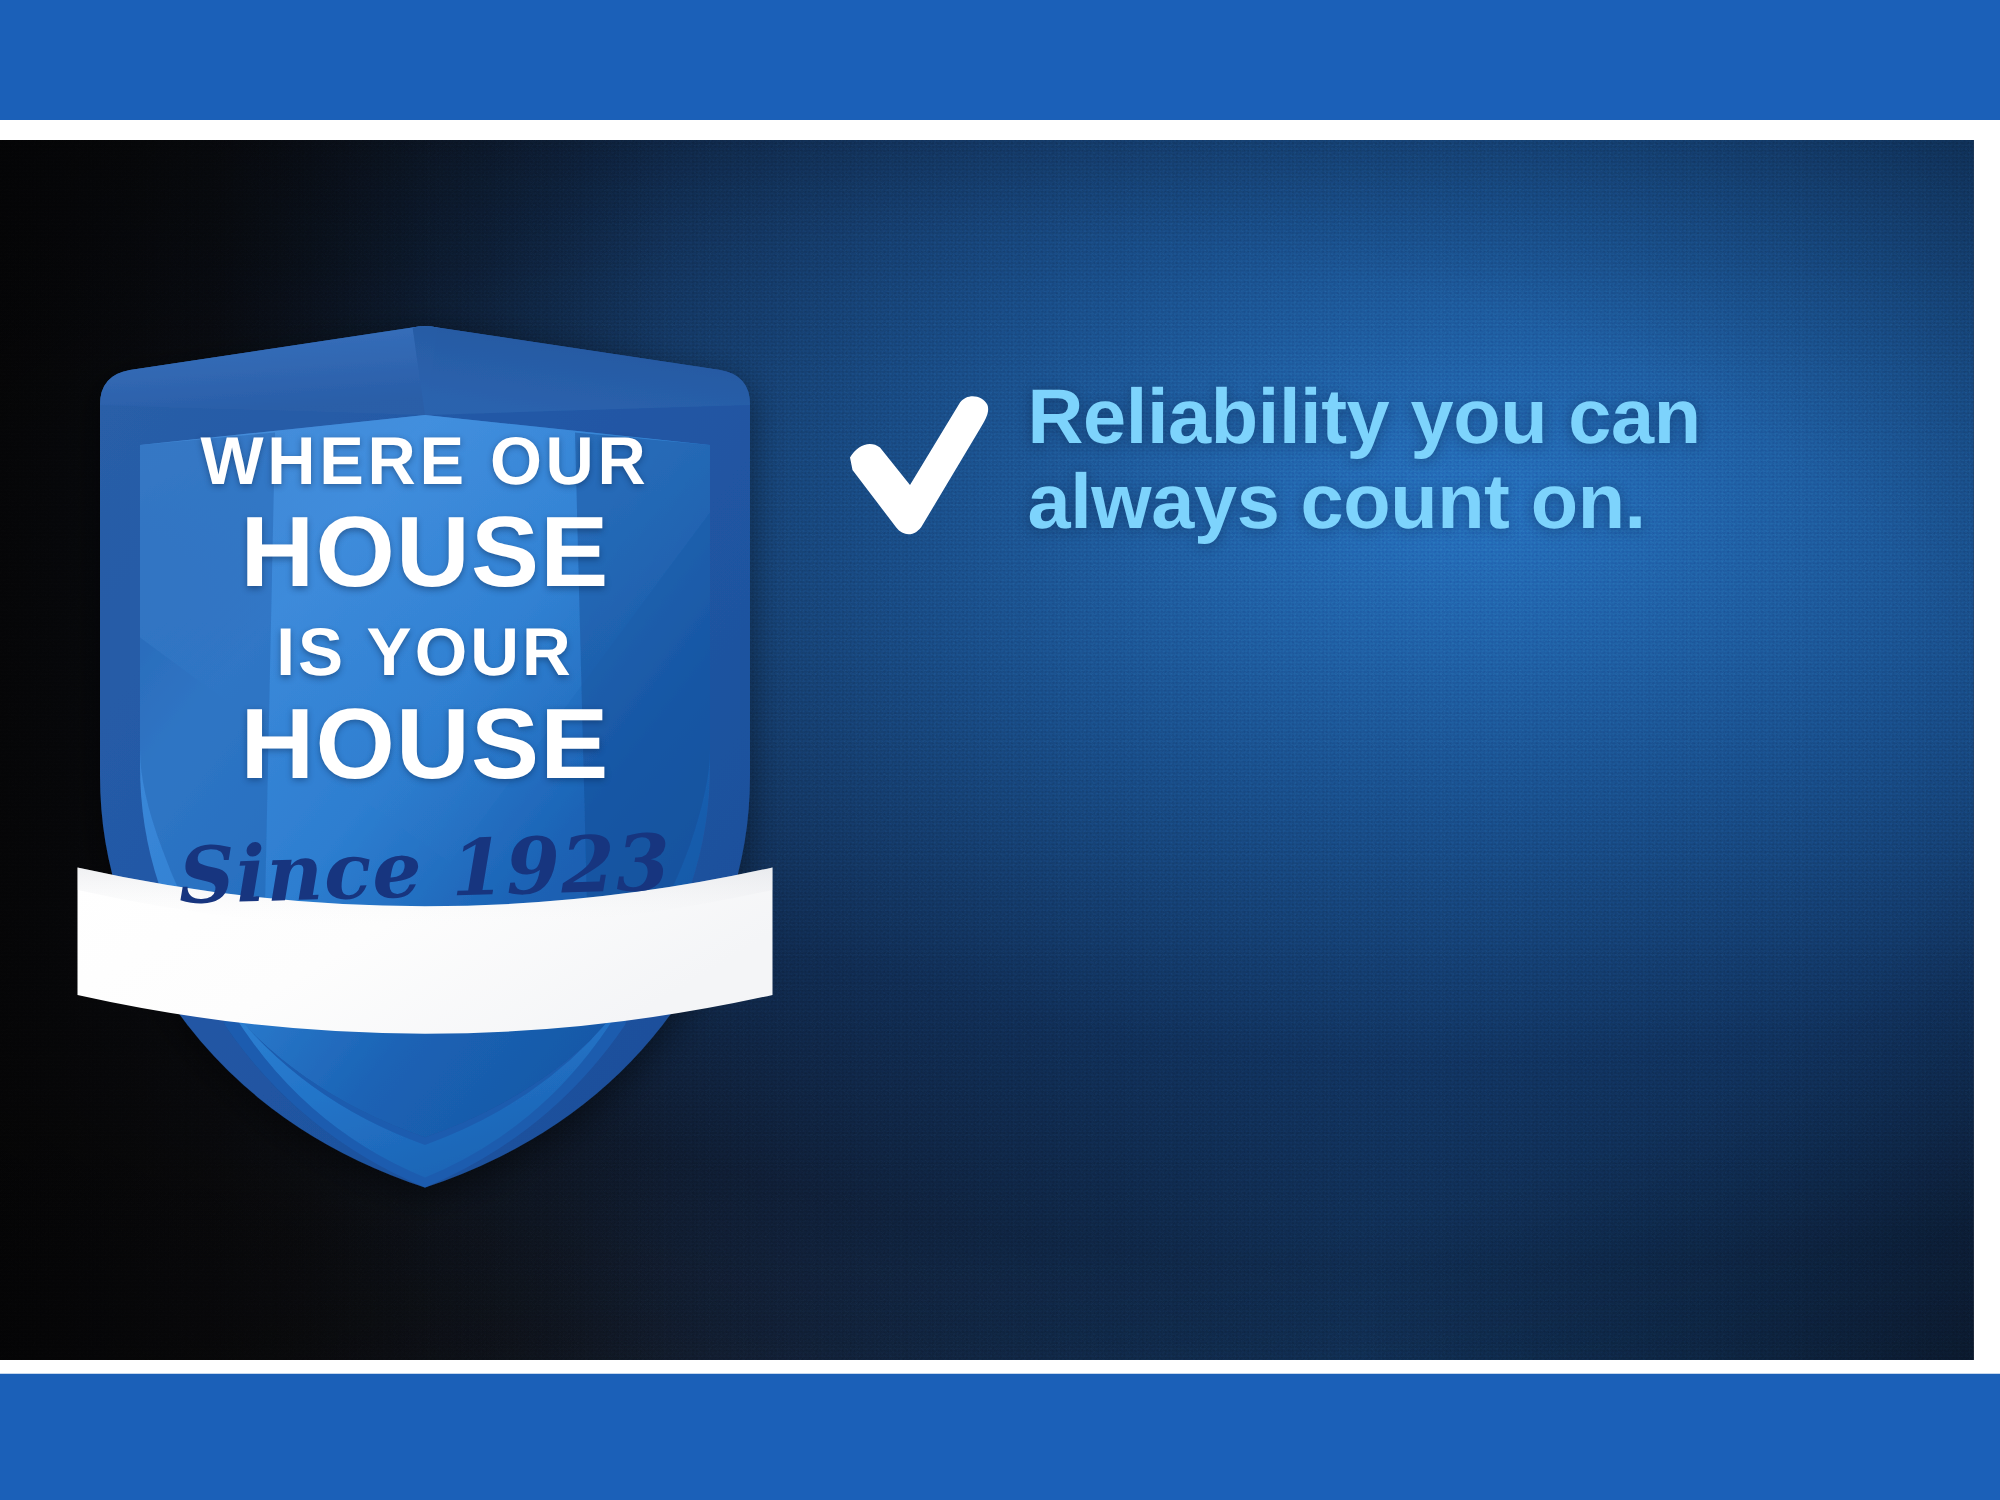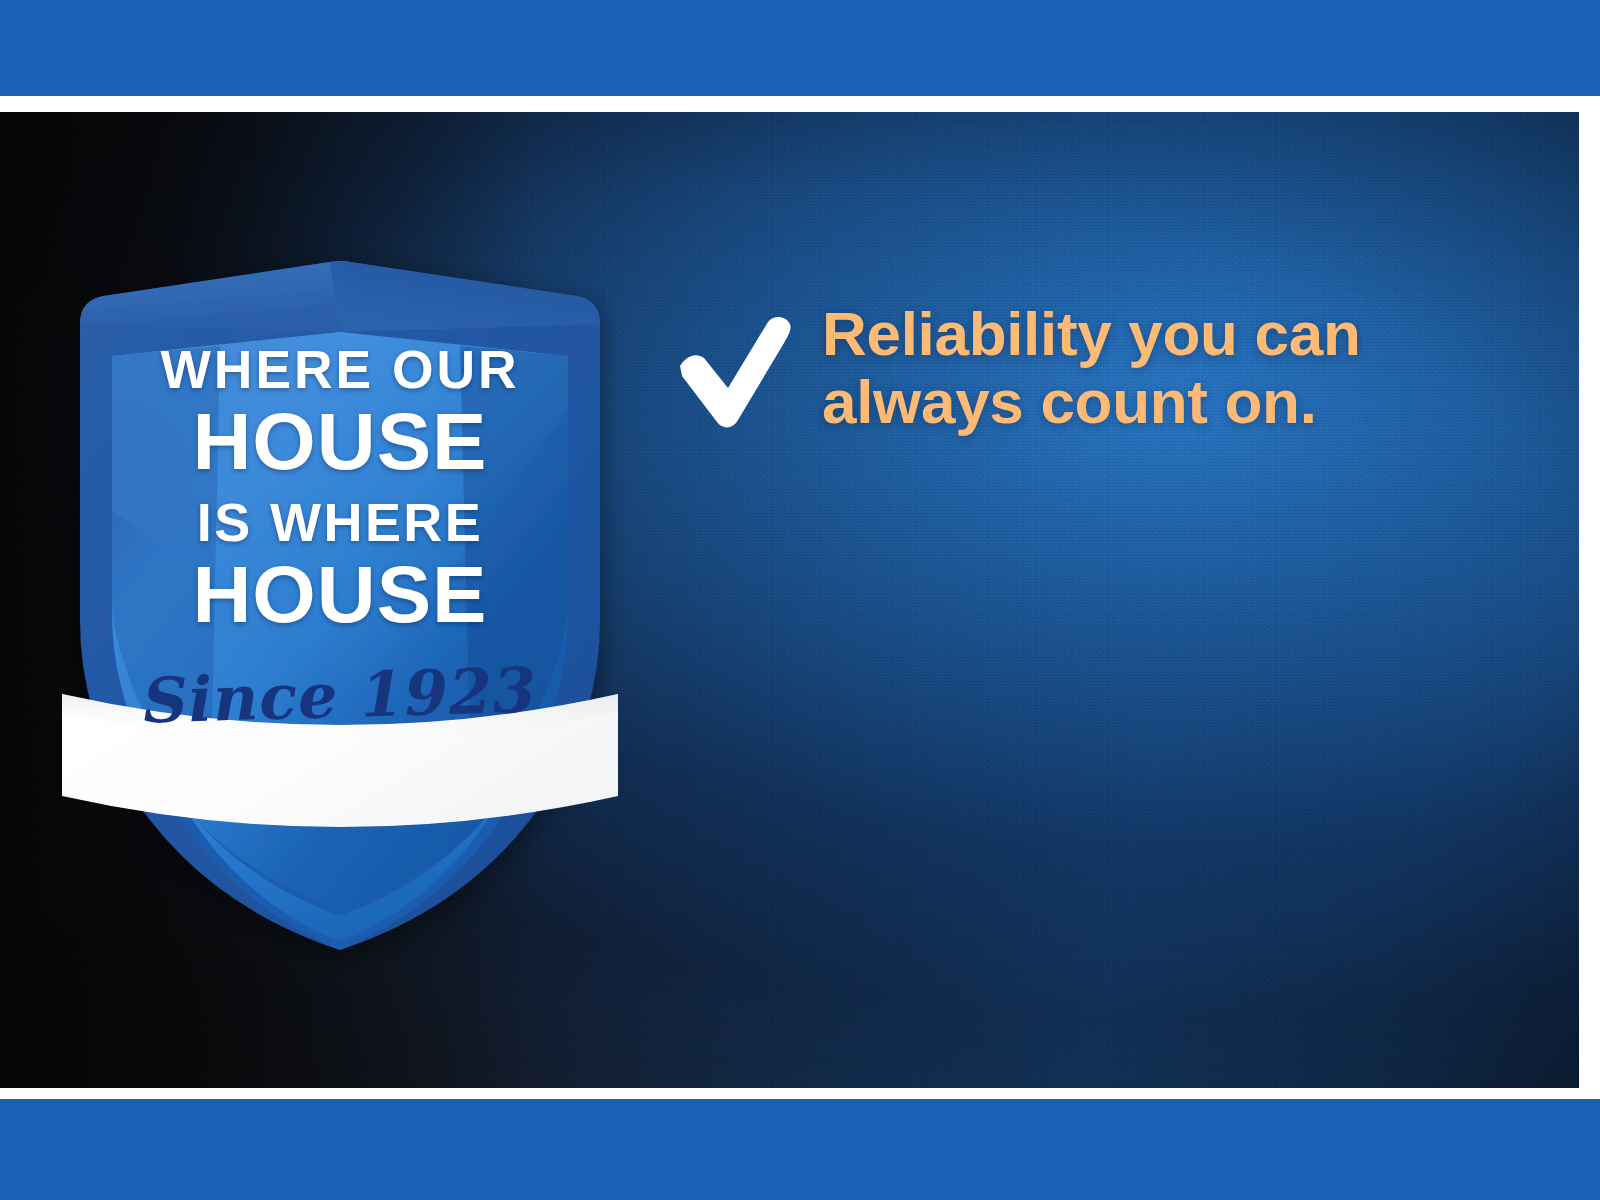--- a/index.html
+++ b/index.html
@@ -82,21 +82,21 @@
     white-space:nowrap;
   }
 
   
   .bullets{position:absolute;left:676px;top:190px;width:840px;}
   .bullet{position:relative;display:flex;align-items:flex-start;gap:28px;margin-bottom:58px;}
   .bullet:last-child{margin-bottom:0;}
   .tick{flex:0 0 auto;width:118px;height:120px;margin-top:10px;}
   .tick svg{display:block;width:118px;height:120px;}
   .btext{
-    color:#fdba74;
+    color:#7dd3fc;
     font-family:"Liberation Sans", sans-serif;
     font-weight:700;
     font-size:62px;
     line-height:1.09;
     letter-spacing:-.005em;
     white-space:pre-line;
     margin-top:-4px;
     text-shadow:0 2px 10px rgba(0,12,32,.30);
   }
   .b1{margin-top:-2px;}
@@ -196,21 +196,21 @@
         <g>
           <path d="M4 438 Q280 498 556 438 L556 470 Q280 530 4 470 Z" fill="#0b2d6b" opacity=".25"></path>
           <path d="M2 434 Q280 496 558 434 L558 536 Q280 598 2 536 Z" fill="url(#gBanner)"></path>
           <path d="M2 434 Q280 496 558 434 L558 452 Q280 514 2 452 Z" fill="url(#gBannerShade)" opacity=".35"></path>
         </g>
       </svg>
 
       <div class="lockup">
         <div class="lk-line lk-where">WHERE OUR</div>
         <div class="lk-line lk-house1">HOUSE</div>
-        <div class="lk-line lk-isyour">IS WHERE</div>
+        <div class="lk-line lk-isyour">IS YOUR</div>
         <div class="lk-line lk-house2">HOUSE</div>
         <div class="lk-since" style="color: rgb(23, 53, 127);">Since 1923</div>
       </div>
     </div>
 
     <div class="bullets">
 
       <div class="bullet">
         <span class="tick">
           <svg viewBox="0 0 118 120" xmlns="http://www.w3.org/2000/svg" aria-hidden="true">

